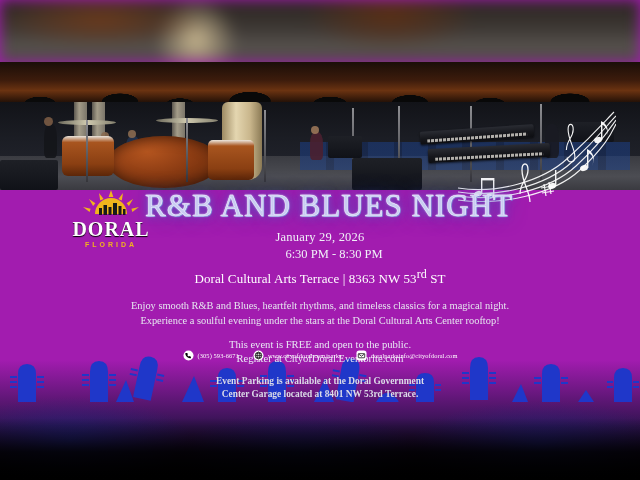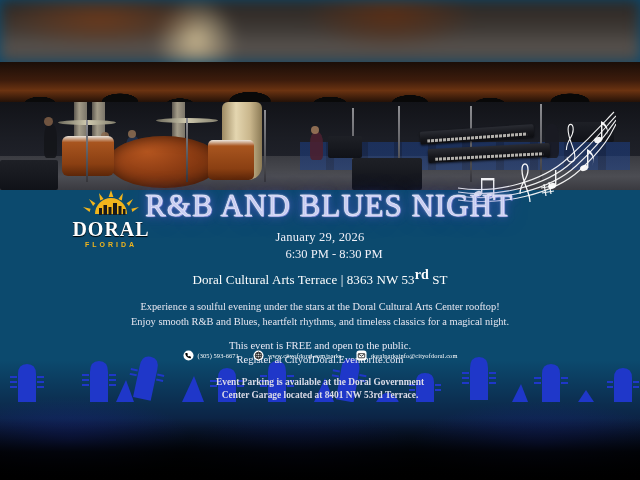--- a/index.html
+++ b/index.html
@@ -7,21 +7,21 @@
     background: #000;
   }
   body {
     width: 640px; height: 480px;
     overflow: hidden;
     font-family: "Liberation Serif", serif;
   }
   #flyer {
     position: relative;
     width: 640px; height: 480px;
-    background: #0c4a6e;
+    background: #a21caf;
     overflow: hidden;
   }
 
   
   .photo-blur-top {
     position: absolute; left: 0; top: 0; width: 640px; height: 62px;
     background:
       radial-gradient(ellipse 150px 40px at 100px 20px, #6b3a1c 0%, rgba(40,22,12,0) 70%),
       radial-gradient(ellipse 120px 50px at 390px 15px, #5a2f16 0%, rgba(30,18,10,0) 72%),
       radial-gradient(ellipse 60px 60px at 196px 40px, #c8b68f 0%, rgba(120,106,80,0) 70%),
@@ -197,21 +197,21 @@
     font-size: 12.5px;
     color: #f0f0f8;
     padding-left: 28px;
   }
   .venue-line {
     margin-top: 5px;
     font-size: 13px;
     color: #ffffff;
     letter-spacing: .1px;
   }
-  .venue-line sup { font-size: 14px; vertical-align: super; font-weight: bold; }
+  .venue-line sup { font-size: 12px; vertical-align: super; }
 
   .desc {
     margin-top: 11px;
     font-size: 10.4px;
     line-height: 1.45;
     color: #e6e6f0;
   }
   .free-line {
     margin-top: 11px;
     font-size: 10.6px;
@@ -467,22 +467,22 @@
     <h1 class="title">R&amp;B AND BLUES NIGHT</h1>
     <div class="date-line">January 29, 2026</div>
     <div class="time-line">6:30 PM - 8:30 PM</div>
     <div class="venue-line">
       <span>Doral Cultural Arts Terrace</span>
       <span>|</span>
       <span>8363 NW 53</span><sup>rd</sup>
       <span>ST</span>
     </div>
     <div class="desc">
+      <div>Enjoy smooth R&amp;B and Blues, heartfelt rhythms, and timeless classics for a magical night.</div>
       <div>Experience a soulful evening under the stars at the Doral Cultural Arts Center rooftop!</div>
-      <div>Enjoy smooth R&amp;B and Blues, heartfelt rhythms, and timeless classics for a magical night.</div>
     </div>
     <div class="free-line">This event is FREE and open to the public.</div>
     <div class="register-line">Register at CityofDoral.Eventbrite.com</div>
     <div class="parking">
       <div>Event Parking is available at the Doral Government</div>
       <div>Center Garage located at 8401 NW 53rd Terrace.</div>
     </div>
   </div>
 
   <div class="contact-bar">

